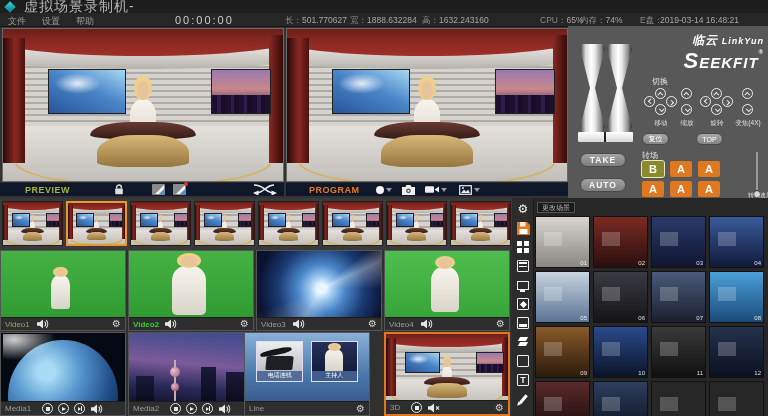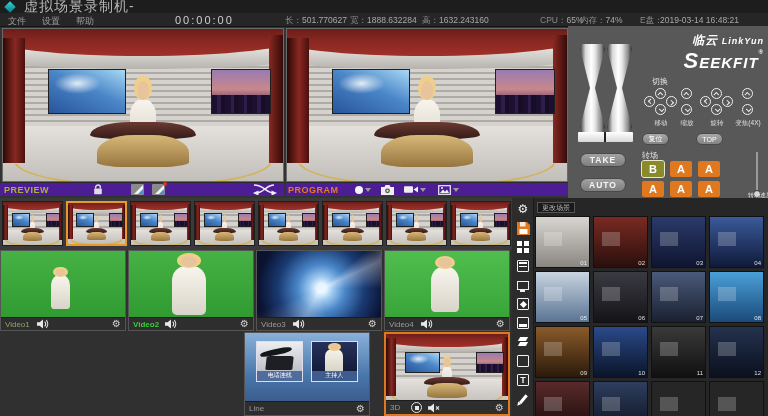--- a/index.html
+++ b/index.html
@@ -35,21 +35,21 @@
   .studio .sp::after{content:"";position:absolute;left:0;right:0;bottom:0;height:42%;background:repeating-linear-gradient(90deg,#1c1030 0 9%,#2e1c4a 9% 15%,#170d26 15% 23%);}
   .studio .ga{left:4%;top:70%;width:92%;height:34%;border:2px solid #d4b258;border-radius:50%;clip-path:inset(55% 0 0 0);}
   .studio .pe{left:45.5%;top:46%;width:9%;height:26%;background:linear-gradient(#f8f5ee,#ddd8cc);border-radius:50% 50% 12% 12%/40% 40% 8% 8%;}
   .studio .pe::before{content:"";position:absolute;left:16%;top:-58%;width:68%;height:62%;background:#f0cf8a;border-radius:50%;}
   .studio .pe::after{content:"";position:absolute;left:26%;top:-46%;width:48%;height:48%;background:#e8c49c;border-radius:50%;}
   .studio .de{left:31%;top:61%;width:38%;height:30%;}
   .studio .de::before{content:"";position:absolute;left:0;right:0;top:0;height:38%;background:linear-gradient(#6a3a32,#351b16);border-radius:50% 50% 40% 40%/100% 100% 30% 30%;}
   .studio .de::after{content:"";position:absolute;left:7%;right:7%;top:30%;bottom:0;background:linear-gradient(#d8b878,#96763f);border-radius:40% 40% 30% 30%/55% 55% 15% 15%;}
 
   
-  .mbar{position:absolute;top:182px;height:14px;background:#4c1d95;border-top:1px solid #2a2a2a;display:flex;align-items:center;}
+  .mbar{position:absolute;top:182px;height:14px;background:#0f172a;border-top:1px solid #2a2a2a;display:flex;align-items:center;padding-left:21px;}
   .mlabel{font-size:9px;font-weight:bold;letter-spacing:.5px;}
   .keyer{width:13px;height:11px;background:#8a8a8a;border-radius:1px;position:relative;}
   .keyer::before{content:"";position:absolute;right:1px;bottom:1px;width:0;height:0;border-left:9px solid transparent;border-bottom:9px solid #f2f2f2;}
   .keyer::after{content:"";position:absolute;right:1px;bottom:1px;width:0;height:0;border-left:5px solid transparent;border-bottom:5px solid #4a90d8;}
   .keyer .dot{position:absolute;right:-2px;top:-2px;width:4px;height:4px;background:#e03020;border-radius:50%;}
   .caret{width:0;height:0;border-left:3px solid transparent;border-right:3px solid transparent;border-top:4px solid #9a9a9a;margin-left:2px;}
   .reccirc{width:8px;height:8px;border-radius:50%;background:#f5f5f5;}
 
   
   #rightpanel{position:absolute;left:568px;top:26px;width:200px;height:172px;background:#585858;}
@@ -538,20 +538,58 @@
         <span class="plabel">Video4</span>
         <span><svg width="13" height="10" viewBox="0 0 13 10">
               <path d="M0 3.2h2.6L6 .4v9.2L2.6 6.8H0z" fill="#e8e8e8"></path>
               <path d="M7.6 2.6a3.4 3.4 0 010 4.8M9.3 1.2a5.8 5.8 0 010 7.6" stroke="#e8e8e8" stroke-width="1.1" fill="none"></path>
             </svg></span>
         <span class="spacer"></span>
         <span class="gearg" style="margin-right:4px">⚙</span>
       </div>
     </div>
 
+    <div class="srcpanel mpanel" style="left:0">
+      <div class="pimg">
+          <div class="earthbg"></div>
+          <div class="globe"></div>
+          <div class="glare"></div>
+        </div>
+      <div class="pbar">
+        <span class="plabel">Media1</span>
+        <span class="tbtn stop"></span>
+        <span class="tbtn play"></span>
+        <span class="tbtn next"></span>
+        <span style="margin-left:6px"><svg width="13" height="10" viewBox="0 0 13 10">
+              <path d="M0 3.2h2.6L6 .4v9.2L2.6 6.8H0z" fill="#e8e8e8"></path>
+              <path d="M7.6 2.6a3.4 3.4 0 010 4.8M9.3 1.2a5.8 5.8 0 010 7.6" stroke="#e8e8e8" stroke-width="1.1" fill="none"></path>
+            </svg></span>
+        <span class="spacer"></span>
+      </div>
+    </div>
+    <div class="srcpanel mpanel" style="left:128px">
+      <div class="pimg">
+          <div class="citybg"></div>
+          <div class="bld b1"></div>
+          <div class="bld b2"></div>
+          <div class="bld b3"></div>
+          <div class="pearl"></div>
+        </div>
+      <div class="pbar">
+        <span class="plabel">Media2</span>
+        <span class="tbtn stop"></span>
+        <span class="tbtn play"></span>
+        <span class="tbtn next"></span>
+        <span style="margin-left:6px"><svg width="13" height="10" viewBox="0 0 13 10">
+              <path d="M0 3.2h2.6L6 .4v9.2L2.6 6.8H0z" fill="#e8e8e8"></path>
+              <path d="M7.6 2.6a3.4 3.4 0 010 4.8M9.3 1.2a5.8 5.8 0 010 7.6" stroke="#e8e8e8" stroke-width="1.1" fill="none"></path>
+            </svg></span>
+        <span class="spacer"></span>
+      </div>
+    </div>
     <div class="srcpanel mpanel" style="left:244px">
       <div class="pimg">
         <div class="linebg"></div>
         <div class="tile t1">
           <span class="ph-handset"></span>
             <span class="ph-body"></span>
           <span class="cap">电话连线</span>
         </div>
         <div class="tile t2">
           <i class="hp"></i>

